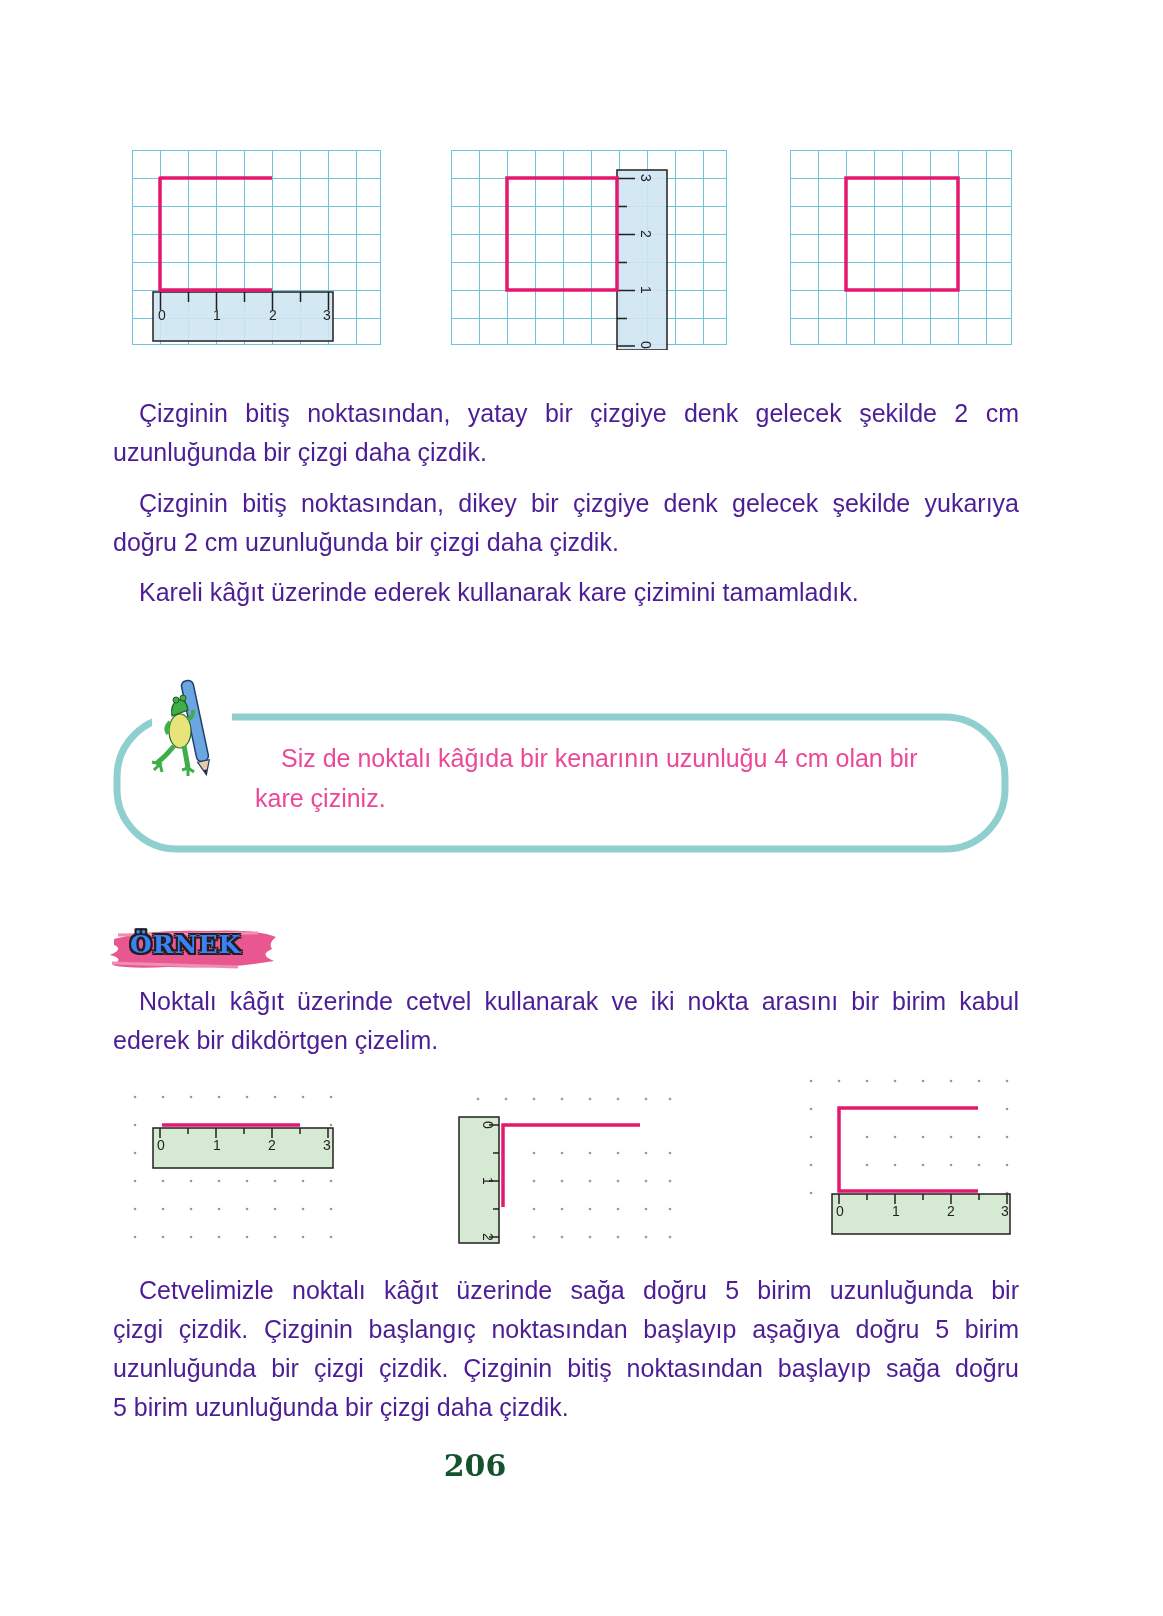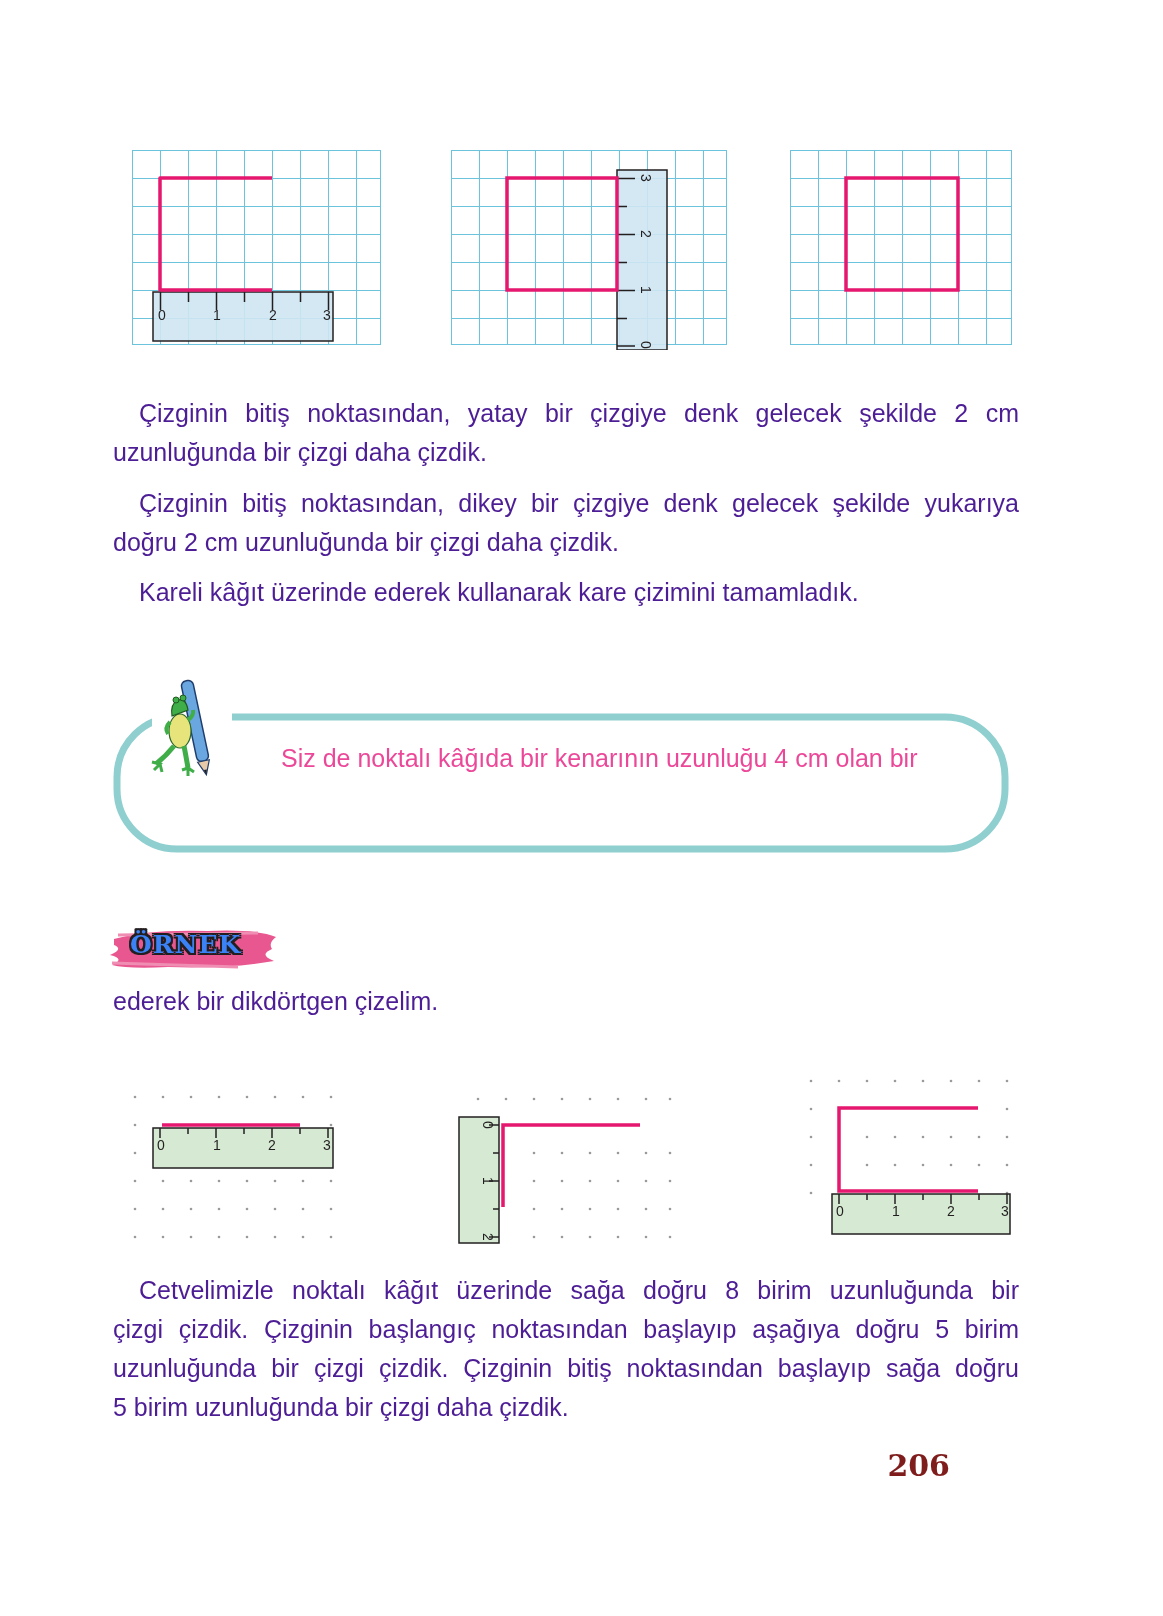--- a/index.html
+++ b/index.html
@@ -7,21 +7,21 @@
   .abs { position:absolute; }
   .grid-fig { position:absolute; }
   .grid-fig svg { display:block; }
   .para { position:absolute; left:113px; width:906px; font-size:25px; line-height:39px; color:#4c1d95; }
   .just { text-align:justify; text-align-last:justify; }
   .callout { position:absolute; left:112px; top:712px; width:900px; height:142px; }
   .callout-text { position:absolute; left:255px; top:738px; width:730px; font-size:25px; line-height:40px; color:#ec4899; }
   .ornek { position:absolute; left:108px; top:925px; width:172px; height:48px; }
   .ornek-label { position:absolute; left:130px; top:930px; font-family:"DejaVu Serif", serif; font-weight:bold; font-size:25px; color:#3b82f6; letter-spacing:1px;
      text-shadow: -2px -2px 0 #231f20, 2px -2px 0 #231f20, -2px 2px 0 #231f20, 2px 2px 0 #231f20, 0 2px 0 #231f20, 0 -2px 0 #231f20, 2px 0 0 #231f20, -2px 0 0 #231f20; }
-  .page-num { position:absolute; left:0; width:950px; top:1448px; text-align:right; font-family:"DejaVu Serif", serif; font-weight:bold; font-size:30px; color:#7f1d1d; }
+  .page-num { position:absolute; left:0; width:950px; top:1448px; text-align:center; font-family:"DejaVu Serif", serif; font-weight:bold; font-size:30px; color:#14532d; }
 </style>
 </head>
 <body>
 
 <div class="grid-fig" style="left:132px; top:150px;">
   <svg width="250" height="196" viewBox="0 0 250 196">
     <g stroke="#6cc3dc" stroke-width="1">
       <line x1="0.5" y1="0" x2="0.5" y2="195"></line>
         <line x1="28.5" y1="0" x2="28.5" y2="195"></line>
         <line x1="56.5" y1="0" x2="56.5" y2="195"></line>
@@ -163,31 +163,33 @@
     <path d="M20 46 Q14 52 18 58" fill="none" stroke="#3fae49" stroke-width="4"></path>
     <path d="M38 44 Q44 40 43 34" fill="none" stroke="#3fae49" stroke-width="4"></path>
     <path d="M24 70 Q16 80 6 88" fill="none" stroke="#3fae49" stroke-width="5"></path>
     <path d="M34 70 Q36 80 38 92" fill="none" stroke="#3fae49" stroke-width="5"></path>
     <path d="M2 86 L10 88 L4 94 M10 88 L12 96" stroke="#3fae49" stroke-width="3" fill="none"></path>
     <path d="M32 94 L38 92 L44 96 M38 92 L38 100" stroke="#3fae49" stroke-width="3" fill="none"></path>
   </svg>
 </div>
 <div class="callout-text">
   <div style="padding-left:26px;">Siz de noktalı kâğıda bir kenarının uzunluğu 4 cm olan bir</div>
+  <div>kare çiziniz.</div>
 </div>
 
 <div class="ornek">
   <svg width="172" height="48" viewBox="0 0 172 48">
     <path d="M6 14 Q40 4 100 6 Q150 4 168 12 Q160 18 164 24 Q150 30 166 36 Q120 44 60 42 Q20 44 4 40 Q18 34 2 30 Q16 24 6 20 Z" fill="#e8578f"></path>
     <path d="M10 10 L150 8 M4 38 L130 42" stroke="#f08db3" stroke-width="3"></path>
   </svg>
 </div>
 <div class="ornek-label">ÖRNEK</div>
 
 <div class="para" style="top:982px;">
+  <div class="just" style="padding-left:26px;">Noktalı kâğıt üzerinde cetvel kullanarak ve iki nokta arasını bir birim kabul</div>
   <div>ederek bir dikdörtgen çizelim.</div>
 </div>
 
 <div class="grid-fig" style="left:130px; top:1092px;">
   <svg width="210" height="150" viewBox="0 0 210 150">
     <g fill="#9a9a9a">
       <circle cx="5" cy="5" r="1.3"></circle>
         <circle cx="33" cy="5" r="1.3"></circle>
         <circle cx="61" cy="5" r="1.3"></circle>
         <circle cx="89" cy="5" r="1.3"></circle>
@@ -341,19 +343,19 @@
       <text x="34" y="143">0</text>
       <text x="90" y="143">1</text>
       <text x="145" y="143">2</text>
       <text x="199" y="143">3</text>
     </g>
     <polyline points="172,35 33,35 33,118 172,118" fill="none" stroke="#e5176e" stroke-width="3.5"></polyline>
   </svg>
 </div>
 
 <div class="para" style="top:1271px;">
-  <div class="just" style="padding-left:26px;">Cetvelimizle noktalı kâğıt üzerinde sağa doğru 8 birim uzunluğunda bir</div>
+  <div class="just" style="padding-left:26px;">Cetvelimizle noktalı kâğıt üzerinde sağa doğru 5 birim uzunluğunda bir</div>
   <div class="just">çizgi çizdik. Çizginin başlangıç noktasından başlayıp aşağıya doğru 5 birim</div>
   <div class="just">uzunluğunda bir çizgi çizdik. Çizginin bitiş noktasından başlayıp sağa doğru</div>
   <div>5 birim uzunluğunda bir çizgi daha çizdik.</div>
 </div>
 
 <div class="page-num">206</div>
 
 </body></html>

